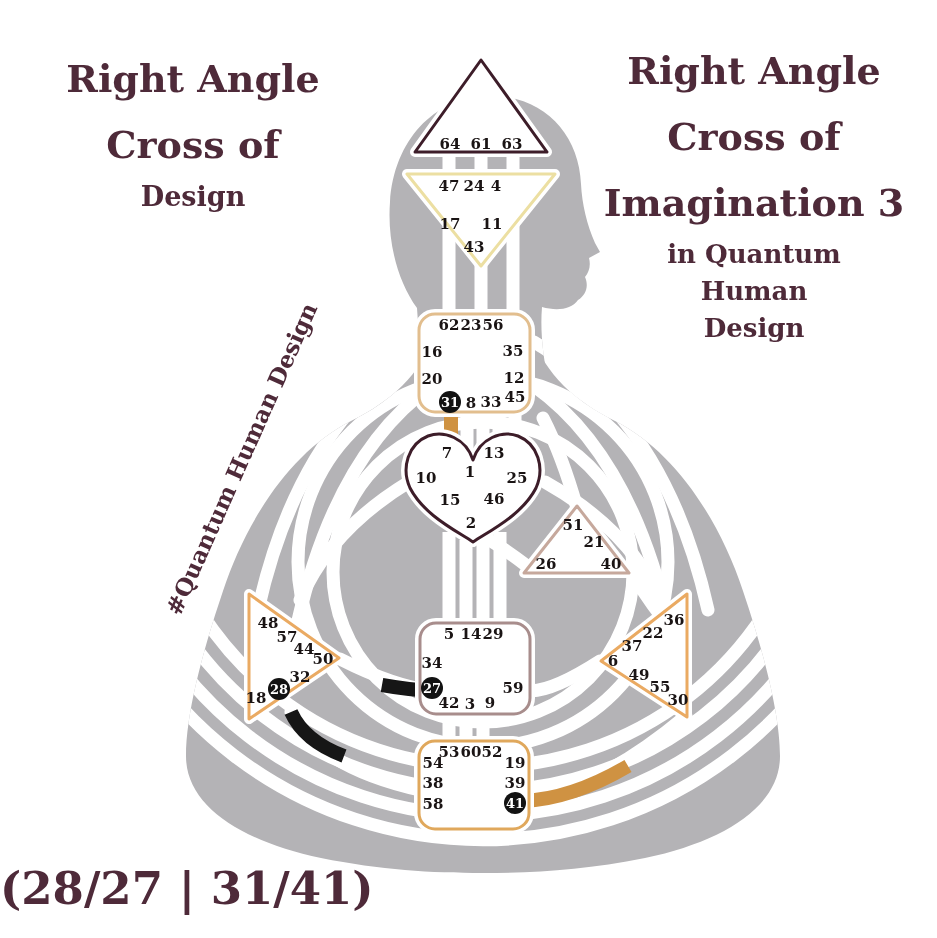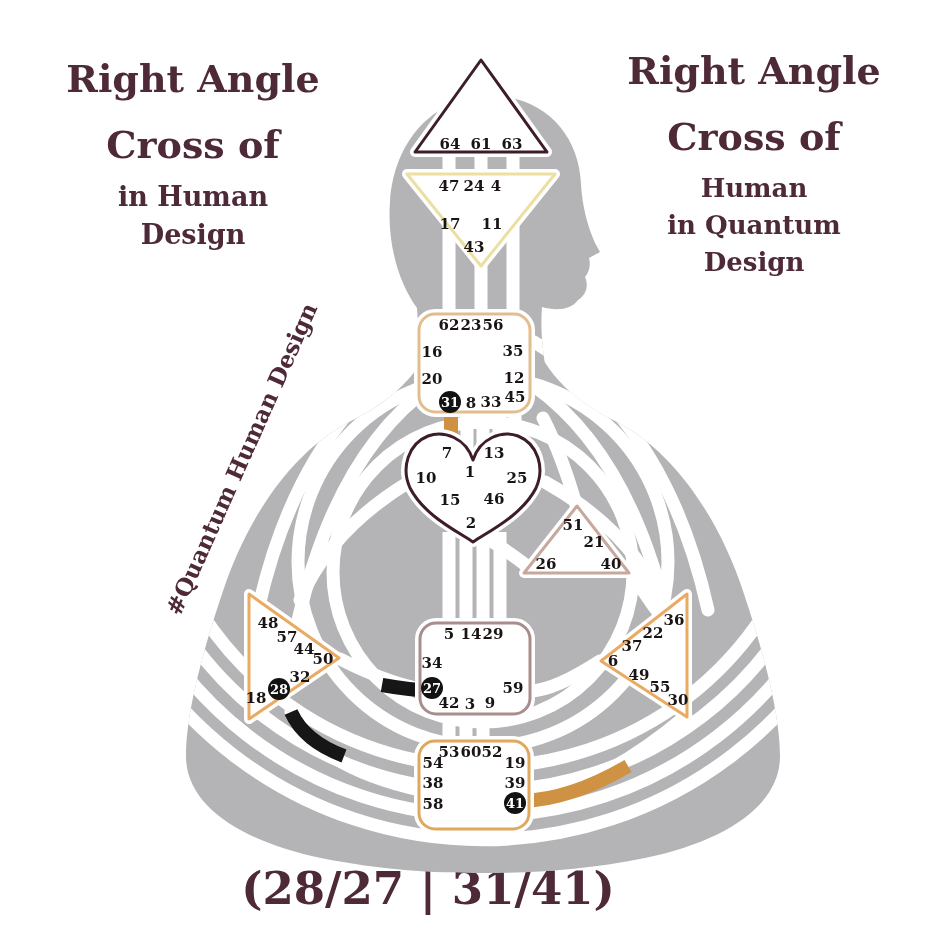--- a/index.html
+++ b/index.html
@@ -6,21 +6,21 @@
   #stage{position:relative;width:937px;height:938px;background:#ffffff;overflow:hidden;
          font-family:"DejaVu Serif",serif;}
   .title{position:absolute;text-align:center;color:#4e2a39;font-weight:bold;}
   .title .big{font-size:38px;line-height:66px;white-space:nowrap;}
   .title .small{font-size:27px;line-height:38px;white-space:nowrap;}
   #left-title{left:18px;top:46px;width:350px;}
   #right-title{left:578px;top:38px;width:352px;}
   #right-title .small{font-size:26px;line-height:37px;}
   #hashtag{position:absolute;left:160px;top:608px;color:#4e2a39;font-weight:bold;
            font-size:23px;white-space:nowrap;transform:rotate(-66deg);transform-origin:0 0;}
-  #bottom-label{position:absolute;left:0;top:862px;width:856px;text-align:center;
+  #bottom-label{position:absolute;left:0;top:862px;width:856px;text-align:left;
                 color:#4e2a39;font-weight:bold;font-size:45px;}
   svg{position:absolute;left:0;top:0;}
   .body-shape{fill:#b4b3b6;}
   .ch{stroke:#ffffff;stroke-width:13;fill:none;stroke-linecap:butt;}
   .cha{stroke:#ffffff;stroke-width:13;fill:none;stroke-linecap:round;}
   .ch-orange{stroke:#cf9242;stroke-width:14;fill:none;stroke-linecap:butt;}
   .ch-black{stroke:#161616;stroke-width:14;fill:none;stroke-linecap:butt;}
   .halo{fill:#ffffff;stroke:#ffffff;stroke-width:10;stroke-linejoin:round;}
   .cshape{fill:#ffffff;stroke-width:3;stroke-linejoin:round;}
   .gate{font:bold 15px "DejaVu Serif",serif;fill:#1a1414;text-anchor:middle;}
@@ -28,29 +28,29 @@
   .gate-on{font:bold 13px "DejaVu Serif",serif;fill:#ffffff;text-anchor:middle;}
 </style>
 </head>
 <body>
 
 <div id="stage">
 
   <div id="left-title" class="title">
     <div class="big">Right Angle</div>
     <div class="big">Cross of</div>
-    <div class="small">in Human</div>
     <div class="small">Design</div>
   </div>
 
   <div id="right-title" class="title">
     <div class="big">Right Angle</div>
     <div class="big">Cross of</div>
+    <div class="big">Imagination 3</div>
+    <div class="small">in Quantum</div>
     <div class="small">Human</div>
-    <div class="small">in Quantum</div>
     <div class="small">Design</div>
   </div>
 
   <div id="hashtag">#Quantum Human Design</div>
 
   <div id="bottom-label">(28/27 | 31/41)</div>
 
   <svg width="937" height="938" viewBox="0 0 937 938">
     <defs>
       <clipPath id="bodyClip">

